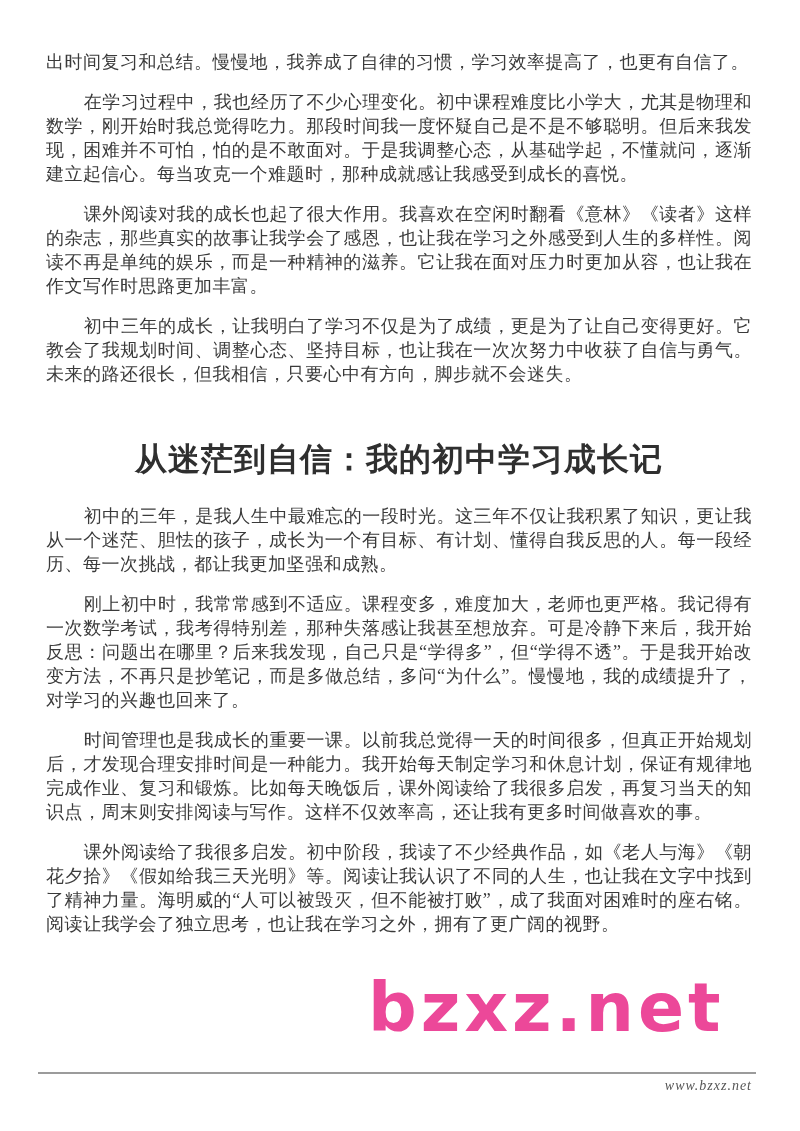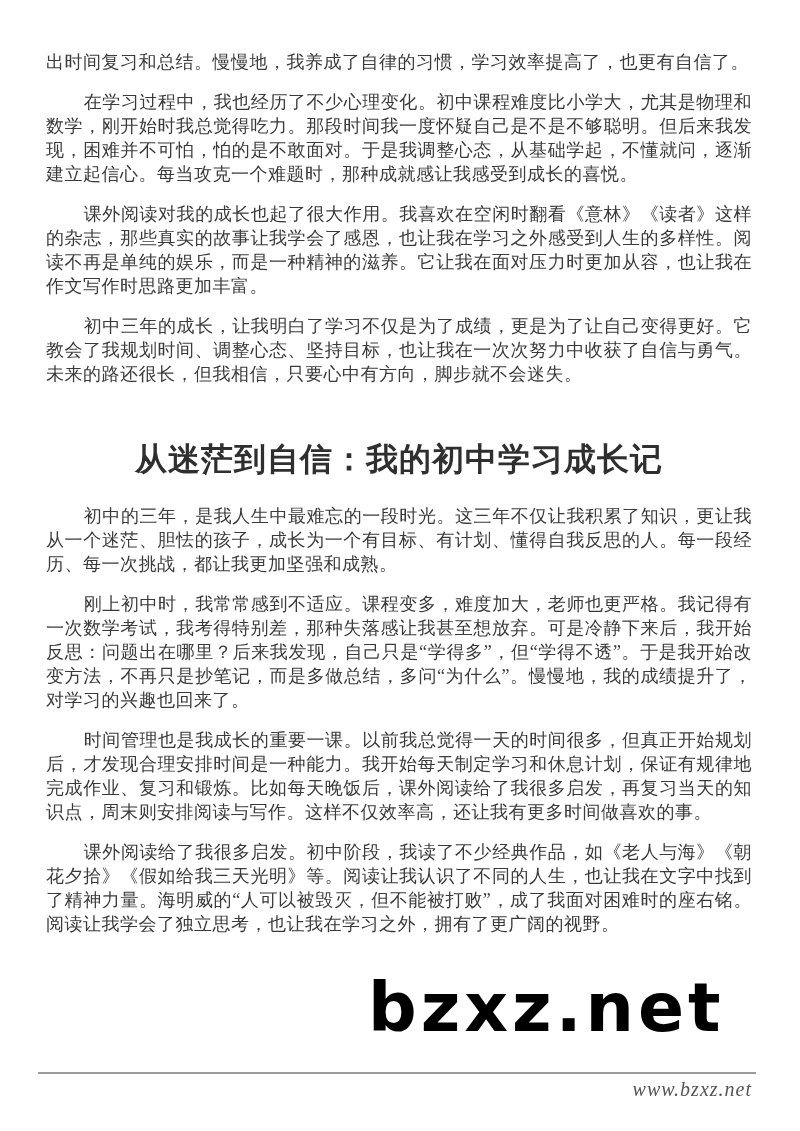--- a/index.html
+++ b/index.html
@@ -46,41 +46,41 @@
   }
   .watermark {
     position: absolute;
     left: 368px;
     top: 968px;
     z-index: 1;
     font-family: "DejaVu Sans", "Liberation Sans", sans-serif;
     font-weight: 700;
     font-size: 68px;
     letter-spacing: 4px;
-    color: #000000;
+    color: #ec4899;
     user-select: none;
     white-space: nowrap;
   }
   .footer-rule {
     position: absolute;
     left: 38px;
     top: 1072px;
     width: 718px;
     height: 2px;
     background: #9b9b9b;
     z-index: 2;
   }
   .footer-url {
     position: absolute;
     right: 48px;
     top: 1078px;
     z-index: 2;
     font-family: "Liberation Serif", "DejaVu Serif", serif;
     font-style: italic;
-    font-size: 20px;
+    font-size: 14px;
     color: #555555;
     letter-spacing: 1px;
   }
 </style>
 </head>
 <body>
 
 <div class="page">
 
   <div class="watermark">bzxz.net</div>

